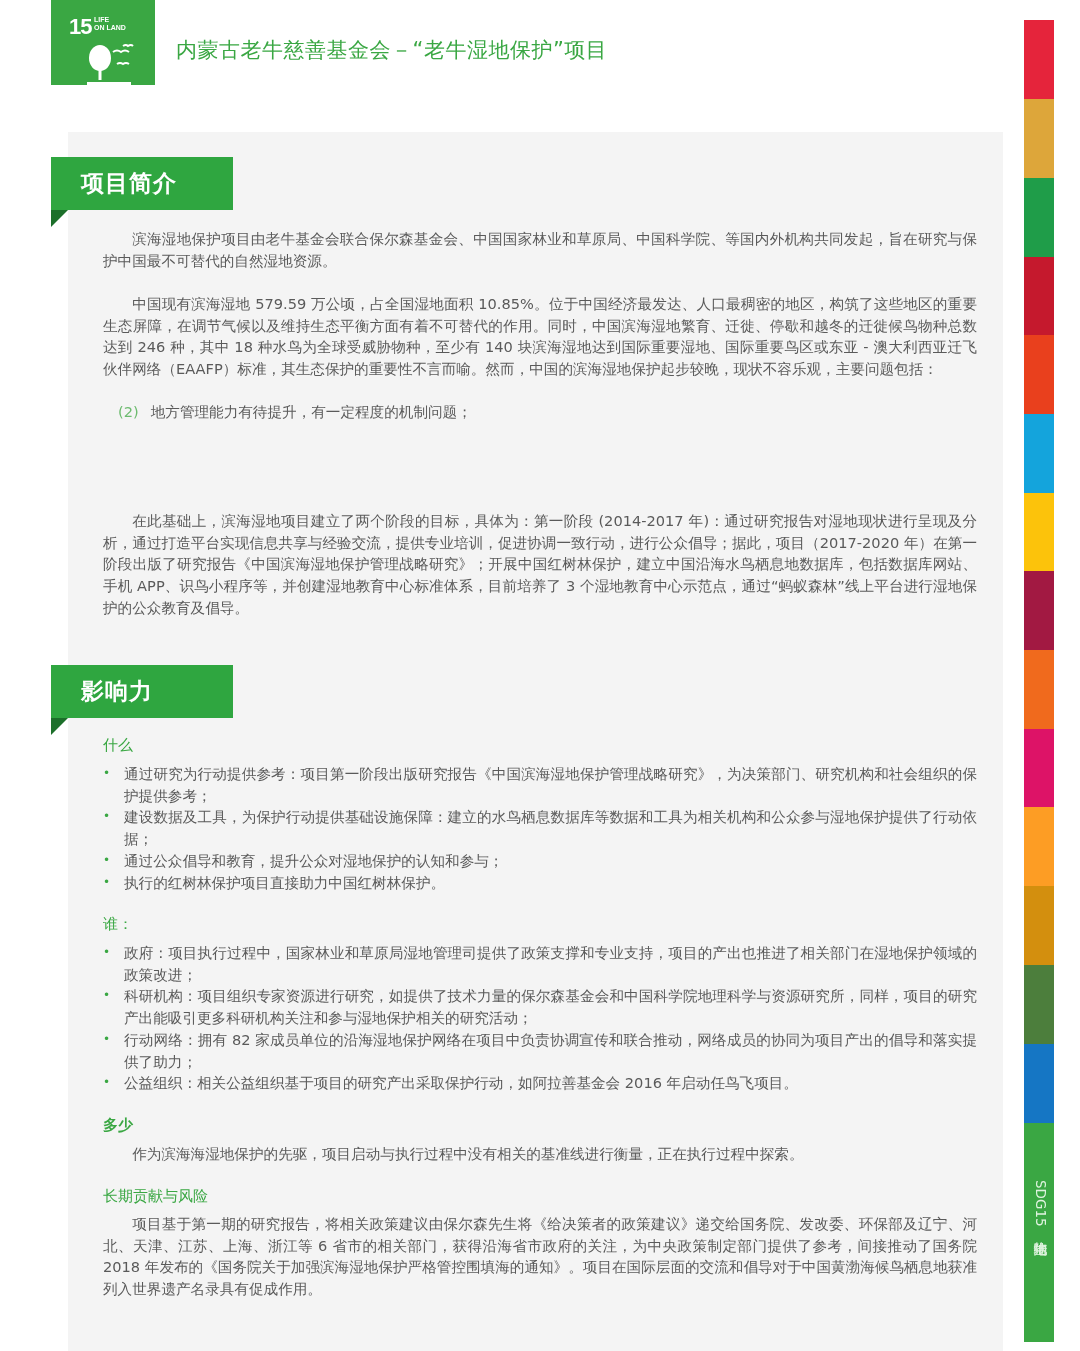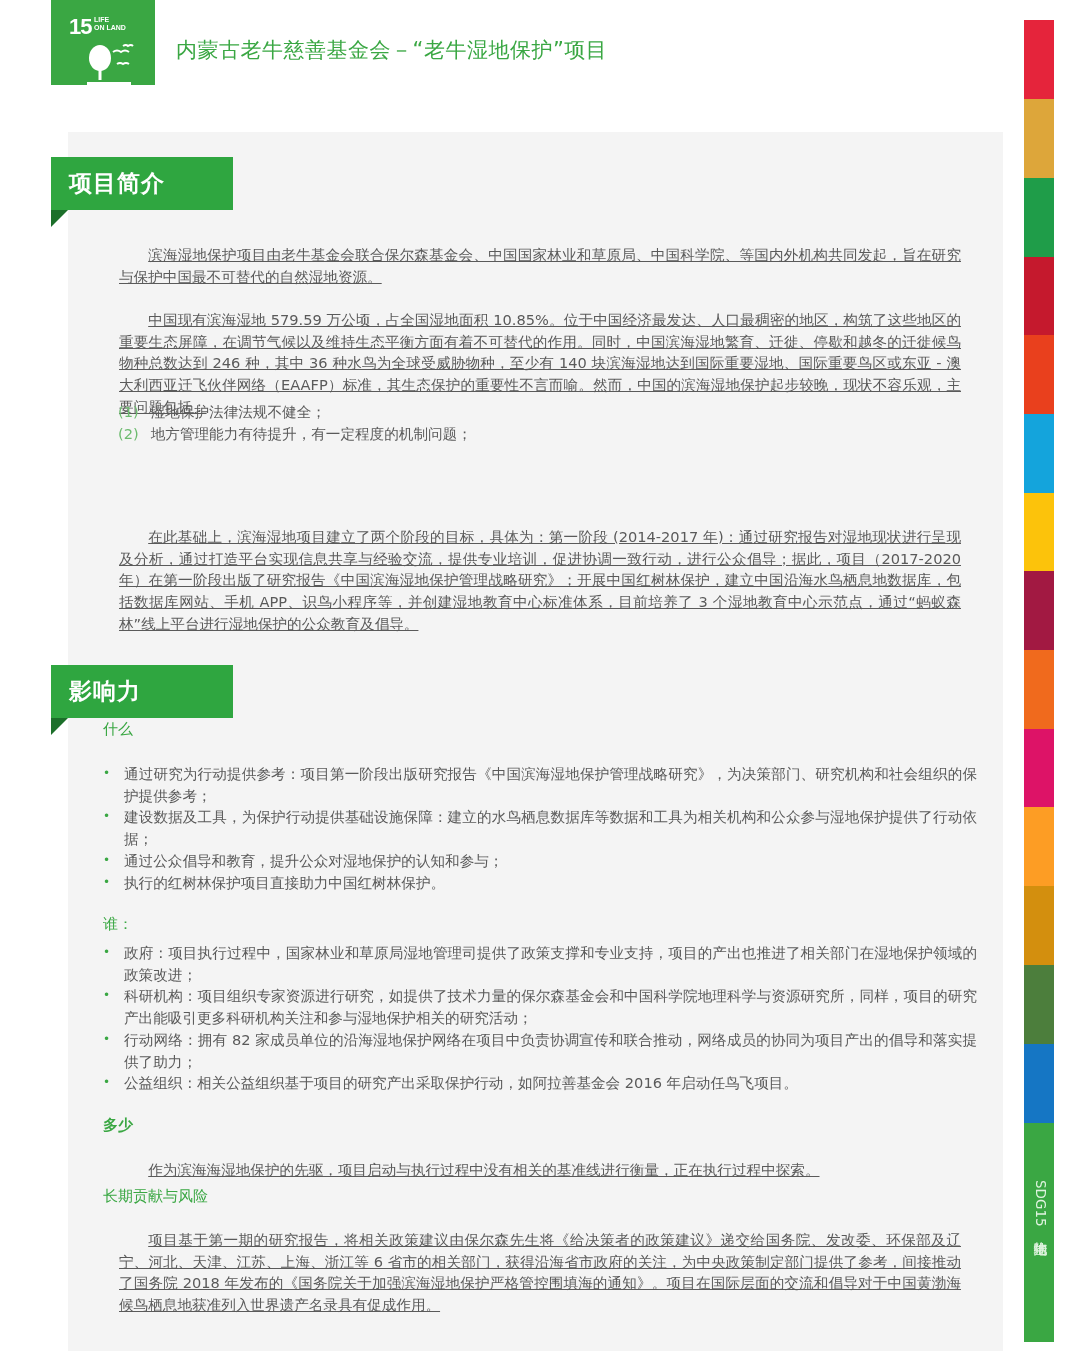--- a/index.html
+++ b/index.html
@@ -25,33 +25,33 @@
   .header-title {
     position:absolute; left:176px; top:36px; font-size:21px; color:#3aa743;
     letter-spacing:0.5px; white-space:nowrap;
   }
   .panel {
     position:absolute; left:68px; top:132px; width:935px; height:1219px;
     background:#f4f4f4;
   }
   .banner {
     position:absolute; left:51px; width:182px; height:53px; background:#2fa640;
-    color:#fff; font-weight:bold; font-size:23px; line-height:53px; padding-left:18px;
+    color:#fff; font-weight:bold; font-size:23px; line-height:53px; padding-left:30px;
     box-sizing:border-box; letter-spacing:1px;
   }
   .banner .fold {
     position:absolute; left:0; top:53px; width:0; height:0;
     border-top:17px solid #1c6f2a; border-left:17px solid transparent;
     transform:scaleX(-1);
   }
   .text {
     position:absolute; left:103px; width:874px; font-size:14.6px; line-height:21.7px;
     color:#5a5a5a; text-align:justify;
   }
-  .text p { margin:16px; text-indent:2em;text-decoration:underline; }
+  .text p { margin:0; text-indent:2em; }
   .numlist { position:absolute; left:118px; font-size:14.6px; line-height:21.7px; color:#5a5a5a; margin:0; padding:0; list-style:none; }
   .numlist li span.n { color:#6dbb6f; margin-right:12px; }
   .subhead { position:absolute; left:103px; font-size:15px; color:#3aa743; }
   .bullets { position:absolute; left:103px; width:874px; margin:0; padding:0; list-style:none; font-size:14.6px; line-height:21.7px; color:#5a5a5a; text-align:justify; }
   .bullets li { position:relative; padding-left:21px; }
   .bullets li .dot { position:absolute; left:0; top:0; color:#3aa743; font-size:12px; }
   .strip { position:absolute; left:1024px; top:20px; width:30px; height:1331px; }
   .strip div { width:30px; }
   .strip-label {
     position:absolute; left:1030px; top:1180px; width:20px; color:#dff3df; font-size:13.5px;
@@ -84,36 +84,35 @@
 
 <div class="banner" style="top:157px;">
   <span>项目简介</span>
   <span class="fold"></span>
 </div>
 
 <div class="text" style="top:228px;">
   <p>滨海湿地保护项目由老牛基金会联合保尔森基金会、中国国家林业和草原局、中国科学院、等国内外机构共同发起，旨在研究与保护中国最不可替代的自然湿地资源。</p>
 </div>
 <div class="text" style="top:293px;">
-  <p>中国现有滨海湿地 579.59 万公顷，占全国湿地面积 10.85%。位于中国经济最发达、人口最稠密的地区，构筑了这些地区的重要生态屏障，在调节气候以及维持生态平衡方面有着不可替代的作用。同时，中国滨海湿地繁育、迁徙、停歇和越冬的迁徙候鸟物种总数达到 246 种，其中 36 种水鸟为全球受威胁物种，至少有 140 块滨海湿地达到国际重要湿地、国际重要鸟区或东亚 - 澳大利西亚迁飞伙伴网络（EAAFP）标准，其生态保护的重要性不言而喻。然而，中国的滨海湿地保护起步较晚，现状不容乐观，主要问题包括：</p>
+  <p>中国现有滨海湿地 579.59 万公顷，占全国湿地面积 10.85%。位于中国经济最发达、人口最稠密的地区，构筑了这些地区的重要生态屏障，在调节气候以及维持生态平衡方面有着不可替代的作用。同时，中国滨海湿地繁育、迁徙、停歇和越冬的迁徙候鸟物种总数达到 246 种，其中 18 种水鸟为全球受威胁物种，至少有 140 块滨海湿地达到国际重要湿地、国际重要鸟区或东亚 - 澳大利西亚迁飞伙伴网络（EAAFP）标准，其生态保护的重要性不言而喻。然而，中国的滨海湿地保护起步较晚，现状不容乐观，主要问题包括：</p>
 </div>
 <ul class="numlist" style="top:401px;">
-  <li><span class="n">(1)</span><span>湿地保护法律法规不健全；</span></li>
   <li><span class="n">(2)</span><span>地方管理能力有待提升，有一定程度的机制问题；</span></li>
 </ul>
 <div class="text" style="top:510px;">
   <p>在此基础上，滨海湿地项目建立了两个阶段的目标，具体为：第一阶段 (2014-2017 年)：通过研究报告对湿地现状进行呈现及分析，通过打造平台实现信息共享与经验交流，提供专业培训，促进协调一致行动，进行公众倡导；据此，项目（2017-2020 年）在第一阶段出版了研究报告《中国滨海湿地保护管理战略研究》；开展中国红树林保护，建立中国沿海水鸟栖息地数据库，包括数据库网站、手机 APP、识鸟小程序等，并创建湿地教育中心标准体系，目前培养了 3 个湿地教育中心示范点，通过“蚂蚁森林”线上平台进行湿地保护的公众教育及倡导。</p>
 </div>
 
 <div class="banner" style="top:665px;">
   <span>影响力</span>
   <span class="fold"></span>
 </div>
 
-<div class="subhead" style="top:720px;">什么</div>
+<div class="subhead" style="top:736px;">什么</div>
 <ul class="bullets" style="top:763px;">
   <li><span class="dot">•</span><span>通过研究为行动提供参考：项目第一阶段出版研究报告《中国滨海湿地保护管理战略研究》，为决策部门、研究机构和社会组织的保护提供参考；</span></li>
   <li><span class="dot">•</span><span>建设数据及工具，为保护行动提供基础设施保障：建立的水鸟栖息数据库等数据和工具为相关机构和公众参与湿地保护提供了行动依据；</span></li>
   <li><span class="dot">•</span><span>通过公众倡导和教育，提升公众对湿地保护的认知和参与；</span></li>
   <li><span class="dot">•</span><span>执行的红树林保护项目直接助力中国红树林保护。</span></li>
 </ul>
 
 <div class="subhead" style="top:915px;">谁：</div>
 <ul class="bullets" style="top:942px;">
   <li><span class="dot">•</span><span>政府：项目执行过程中，国家林业和草原局湿地管理司提供了政策支撑和专业支持，项目的产出也推进了相关部门在湿地保护领域的政策改进；</span></li>

